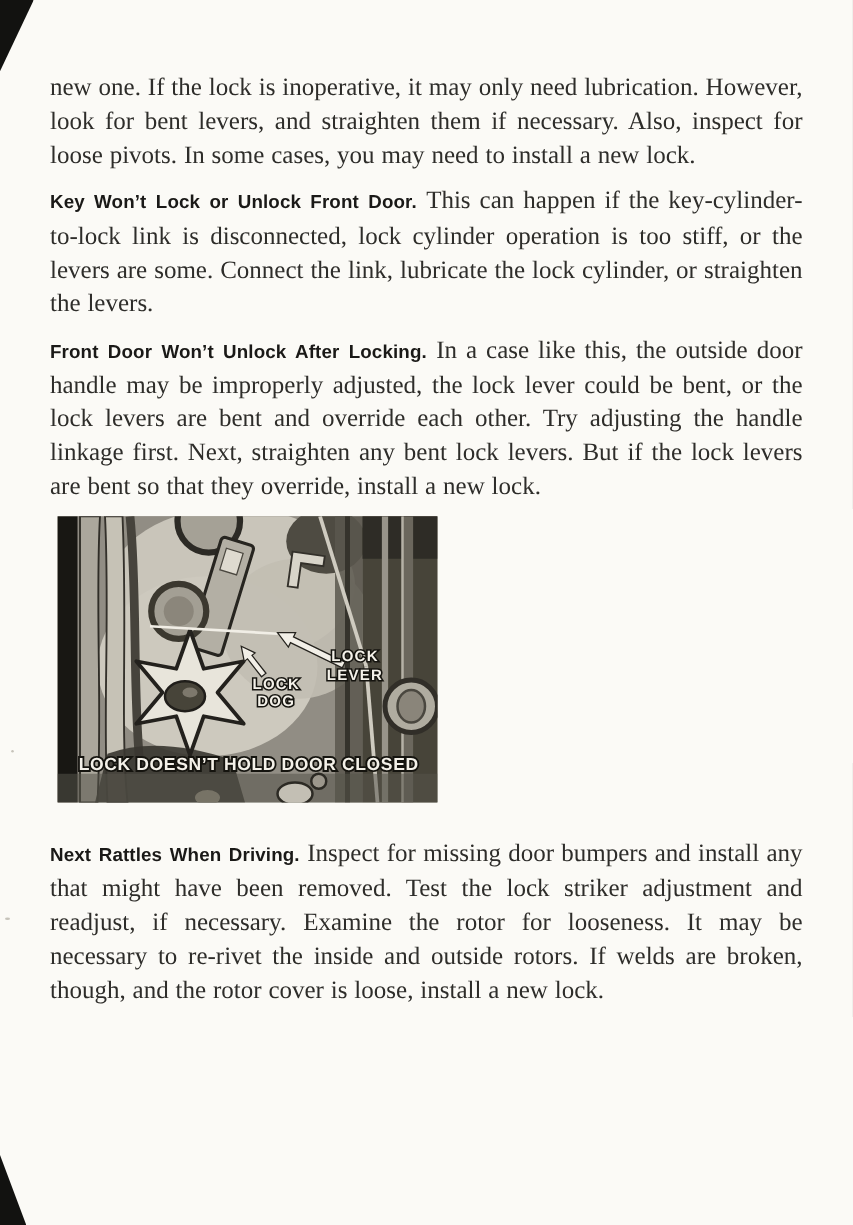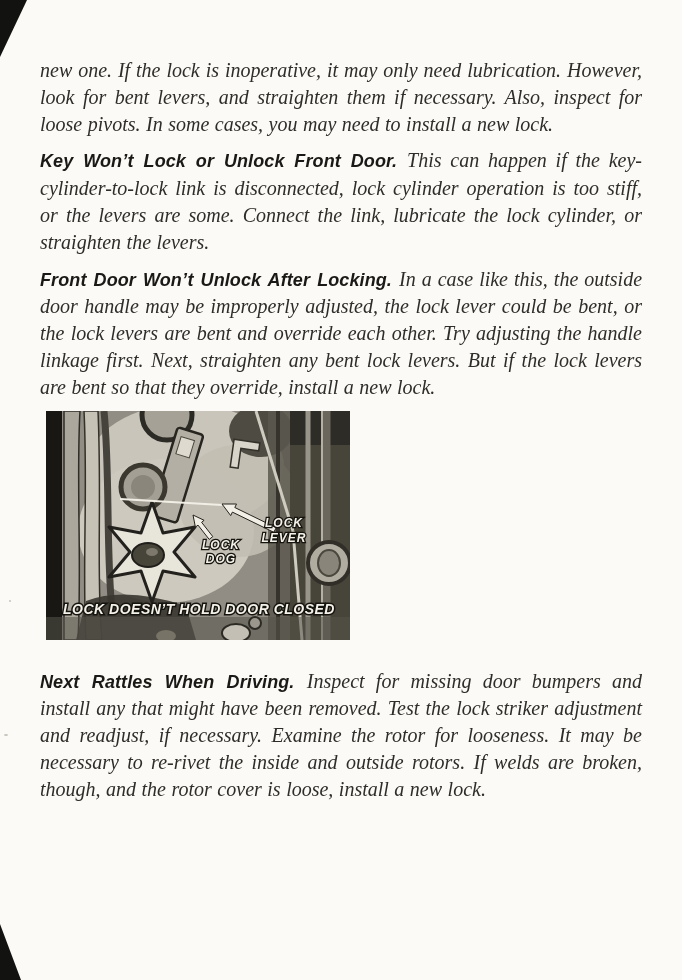--- a/index.html
+++ b/index.html
@@ -1,28 +1,28 @@
 <!DOCTYPE html>
 <html><head>
 <meta charset="utf-8">
 <style>
   html,body { margin:0; padding:0; background:#e8e6e1; }
   .page {
     position:relative; width:682px; height:980px;
     background:#fbfaf6; overflow:hidden;
-    font-family:"Liberation Serif", serif; color:#2e2d2a;font-style:italic;
+    font-family:"Liberation Serif", serif; color:#2e2d2a;
   }
   .content { position:absolute; left:40px; top:57px; width:602px; }
   p.para {
     margin:0 0 10px 0; font-size:20px; line-height:26.8px;
     text-align:justify; word-spacing:0.5px;
   }
   .h {
     font-family:"Liberation Sans", sans-serif; font-weight:bold;
-    font-size:18px; color:#1a1917; letter-spacing:0.1px; word-spacing:1.5px;
+    font-size:15px; color:#1a1917; letter-spacing:0.1px; word-spacing:1.5px;
   }
   .h::after { content:" "; }
   .media-row { display:flex; margin:6px 0 28px 0; }
   .left-col { width:272px; padding-top:30px; flex:none; }
   .left-col p.para { margin:0; }
   .photo-wrap { flex:none; margin-left:6px; width:304px; height:229px; }
   svg.photo { display:block; width:304px; height:229px; background:#918d84; }
   svg.photo text {
     font-family:"Liberation Sans", sans-serif; font-weight:bold;
     fill:#f4f1e9; paint-order:stroke; stroke:#15140f;

